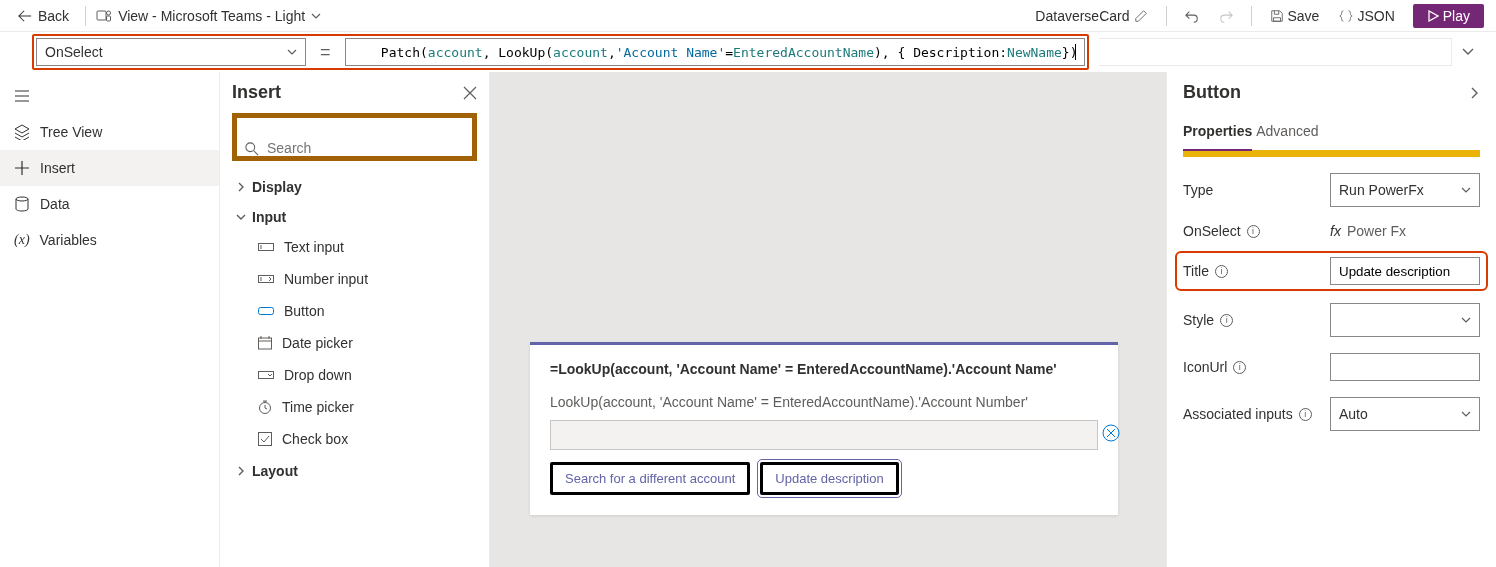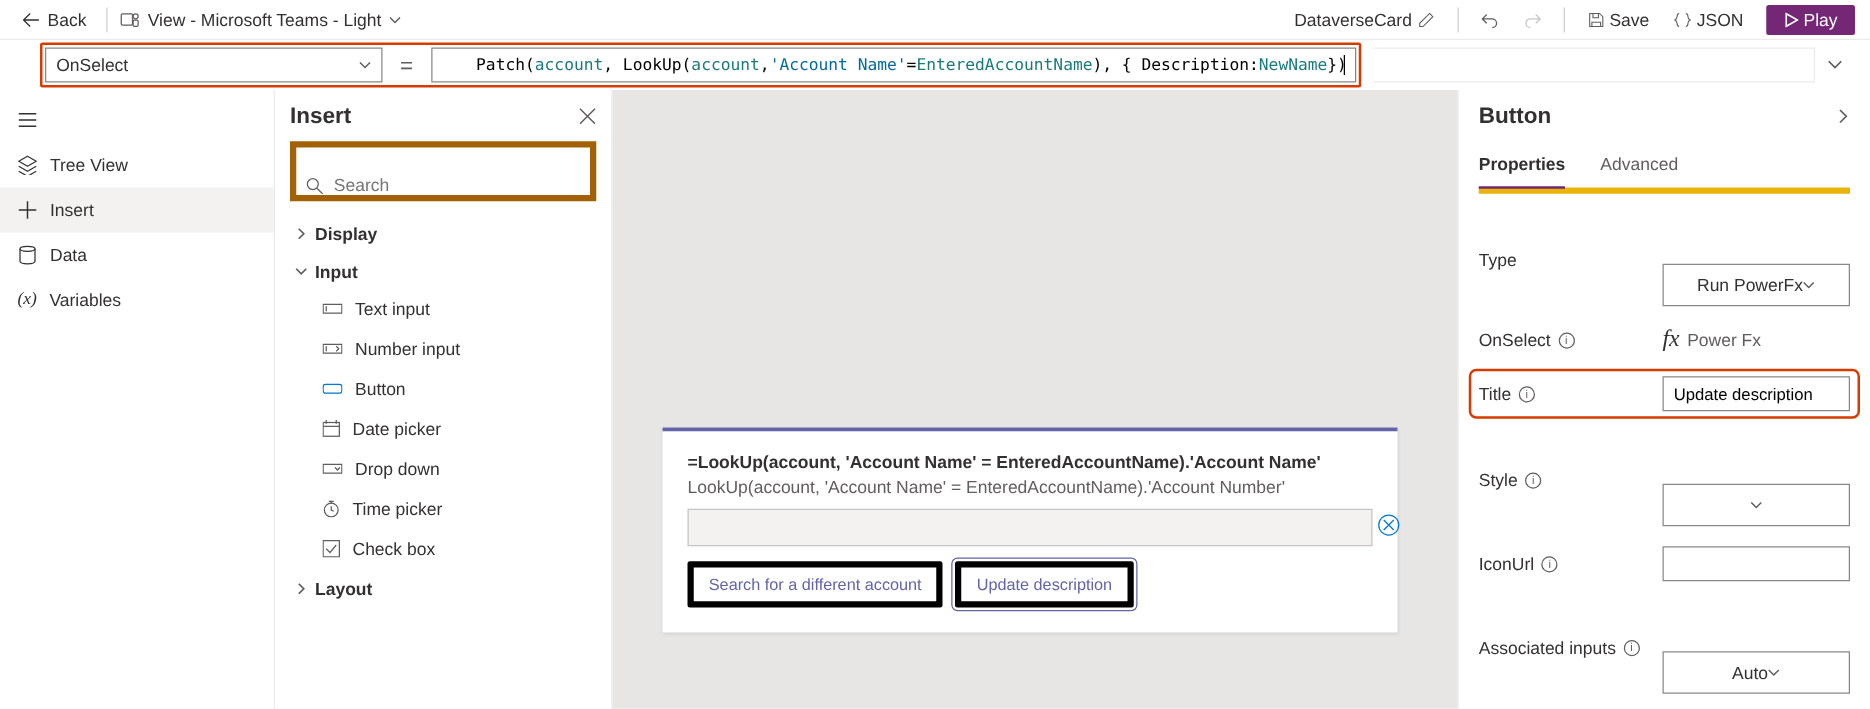--- a/index.html
+++ b/index.html
@@ -40,43 +40,43 @@
     .insert-head h2 { font-size: 18px; font-weight: 600; }
     .search-box { display: flex; align-items: flex-end; gap: 8px; border: 5px solid #a16207; height: 48px; padding: 0 8px; margin-bottom: 12px; }
     .search-box input { border: none; outline: none; flex: 1; font-size: 14px; }
     .group { margin: 2px 0; }
     .group-head { display: flex; align-items: center; gap: 6px; padding: 6px 4px; cursor: pointer; font-weight: 600; }
     .group-items { padding-left: 26px; }
     .g-item { display: flex; align-items: center; gap: 10px; padding: 8px 0; cursor: pointer; }
 
     .canvas { background: #e8e6e4; position: relative; }
     .card { position: absolute; left: 40px; top: 270px; width: 588px; background: #fff; border-top: 3px solid #6264a7; padding: 16px 20px 20px 20px; box-shadow: 0 1px 3px rgba(0,0,0,.1);}
-    .card .line1 { font-weight: 600; margin-bottom: 4px; }
+    .card .line1 { font-weight: 600; margin-bottom: 17px; }
     .card .line2 { color: #605e5c; margin-bottom: 10px; }
     .card .field { position: relative; margin-bottom: 12px; }
     .card .field input { width: 100%; height: 30px; border: 1px solid #c8c6c4; background: #f3f2f1; padding: 0 8px; }
     .card .field .clear { position: absolute; right: -22px; top: 4px; color: #0078d4; cursor:pointer;}
     .card .btns { display:flex; gap:10px;}
-    .card .btns button { border: 5px solid #000000; background:#fff; color:#6264a7; padding: 6px 12px; font-size:13px; cursor:pointer; border-radius:2px;}
+    .card .btns button { border: 3px solid #000000; background:#fff; color:#6264a7; padding: 6px 12px; font-size:13px; cursor:pointer; border-radius:2px;}
     .card .btns button.sel { outline: 1px solid #6264a7; outline-offset: 2px;}
 
     .props { border-left: 1px solid #edebe9; padding: 10px 16px; }
     .props .phead { display:flex; justify-content:space-between; align-items:center; margin-bottom: 14px;}
     .props .phead h2 { font-size:18px; font-weight:600;}
-    .tabs { display:flex; gap:28px; border-bottom:5px solid #eab308; margin-bottom:14px;}
+    .tabs { display:flex; gap:4px; border-bottom:7px solid #eab308; margin-bottom:14px;}
     .tab { padding: 6px 0 10px; cursor:pointer; color:#605e5c;}
     .tab.active { color:#323130; font-weight:600; border-bottom:2px solid #742774; margin-bottom:-1px;}
     .prow { display:flex; justify-content:space-between; align-items:center; margin: 16px 0;}
     .prow .plabel { display:flex; align-items:center; gap:6px;}
     .prow .pval { width: 150px;}
-    .sel-box { display:flex; justify-content:center; align-items:center; border:1px solid #8a8886; height:28px; padding:16px 8px; background:#fff; cursor:pointer;margin-top:40px;}
+    .sel-box { display:flex; justify-content:space-between; align-items:center; border:1px solid #8a8886; height:28px; padding:16px 8px; background:#fff; cursor:pointer;}
     .txt-in { width:100%; border:1px solid #8a8886; height:28px; padding:0 8px; background:#fff;}
     .prow.hl-outer { outline:2px solid #d83b01; outline-offset:2px; border-radius:2px; padding: 2px 4px; margin: 10px -4px;}
     .info-ico { width:13px; height:13px; border:1px solid #605e5c; border-radius:50%; display:inline-flex; align-items:center; justify-content:center; font-size:9px; color:#605e5c;}
-    .fx-ico { font-style:italic; font-family:Liberation Serif, serif; font-size:19px;}
+    .fx-ico { font-style:italic; font-family:Liberation Sans, sans-serif; font-size:14px;}
     .disabled { color:#a19f9d; }
     .arrow-back svg, .ico svg { display:block; }
 
     .cursor-mark { border-right: 1px solid #000; margin-left: -3px; height: 16px; display:inline-block; animation: blink 1s steps(1) infinite;}
     @keyframes blink { 50% { opacity: 0; } }
   </style>
 </head>
 <body>
 
 <div class="toolbar">

